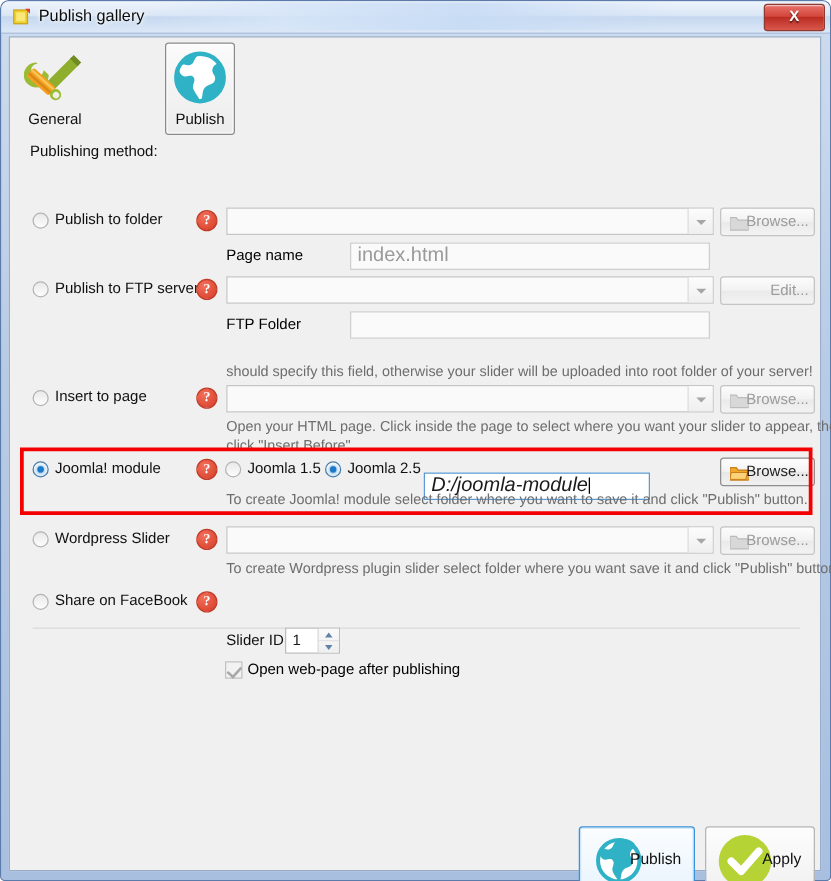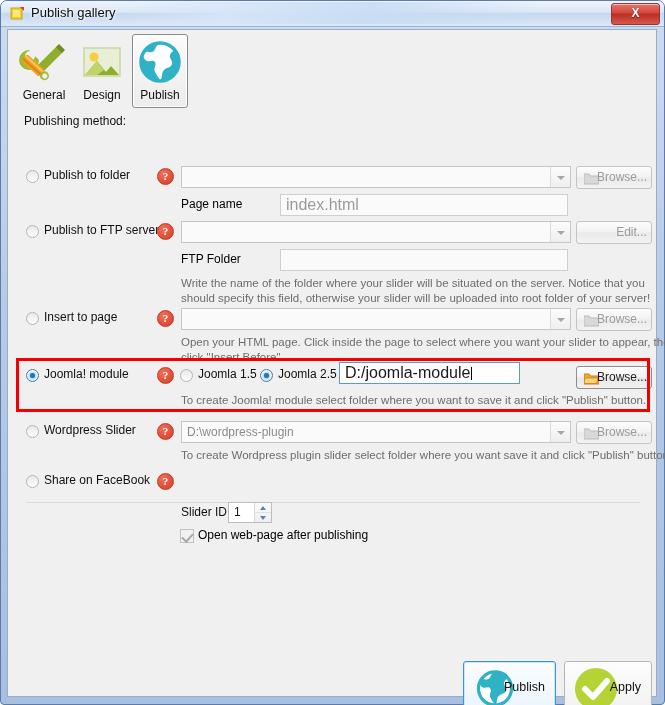--- a/index.html
+++ b/index.html
@@ -285,31 +285,20 @@
               <rect x="0" y="1.5" width="24" height="2" fill="#f8c55a"></rect>
               <rect x="0" y="5" width="24" height="2" fill="#d9871a"></rect>
               <rect x="23" y="0" width="9" height="9" rx="4.5" fill="#9cbb35"></rect>
               <circle cx="28" cy="4.5" r="2.6" fill="#eef1e4"></circle>
             </g>
           </svg>
         </span>
         <span class="tlabel">General</span>
       </div>
 
-      <div class="tab" id="tab-design">
-        <span class="ticon">
-          <svg width="50" height="47" viewBox="0 0 50 47">
-            <rect x="7" y="8" width="36" height="28" fill="#e9efd5" stroke="#c8d7a4" stroke-width="1.5"></rect>
-            <circle cx="17" cy="17" r="4.5" fill="#f5cf3d"></circle>
-            <path d="M8 35 L20 21 L29 32 L34 26 L42 35 Z" fill="#8fae2e"></path>
-            <path d="M8 35 L20 21 L27 30 L20 35 Z" fill="#c3d36a"></path>
-          </svg>
-        </span>
-        <span class="tlabel">Design</span>
-      </div>
 
       <div class="tab selected" id="tab-publish">
         <span class="ticon">
           <svg width="50" height="47" viewBox="0 0 50 47">
             <circle cx="25" cy="22" r="19" fill="#ffffff"></circle>
             <path d="M25 3 a19 19 0 0 1 0 38 a19 19 0 0 1 0 -38 z
                      M25 3 c-6 4 -4 8 -8 9 c-4 1 -5 -2 -8 1 c-2 2 0 7 3 8 c3 1 6 -2 8 1
                      c2 3 -2 6 0 10 c2 4 5 7 5 9 c3 -3 1 -8 4 -11 c3 -3 7 -2 8 -6
                      c1 -4 -3 -5 -2 -9 c1 -4 5 -3 4 -7 c-1 -3 -9 -6 -14 -5 z" fill="#2fb2c6"></path>
             <path d="M25 3 a19 19 0 0 1 0 38 a19 19 0 0 1 0 -38" fill="none" stroke="#2fb2c6" stroke-width="3.5"></path>
@@ -353,21 +342,20 @@
       </div>
       <div class="btn" style="left:568px;top:107px;width:76px;">
         <span class="blabel">Edit...</span>
       </div>
 
       <div class="row-label dim" style="left:173px;top:138px;">FTP Folder</div>
       <div class="tinput disabled" style="left:272px;top:135px;width:288px;">
         <span></span>
       </div>
 
-      <div class="hint" style="left:173px;top:162px;">Write the name of the folder where your slider will be situated on the server. Notice that you</div>
       <div class="hint" style="left:173px;top:177px;">should specify this field, otherwise your slider will be uploaded into root folder of your server!</div>
 
       <div class="radio" style="left:18px;top:198px;"></div>
       <div class="row-label" style="left:36px;top:196px;">Insert to page</div>
       <div class="help" style="left:149px;top:196px;"></div>
       <div class="combo" style="left:173px;top:194px;width:390px;">
         <span class="cval"></span>
         <span class="carrow"></span>
       </div>
       <div class="btn withicon" style="left:568px;top:194px;width:76px;">
@@ -383,39 +371,38 @@
 
       <div class="radio on" style="left:18px;top:255px;"></div>
       <div class="row-label" style="left:36px;top:253px;">Joomla! module</div>
       <div class="help" style="left:149px;top:253px;"></div>
 
       <div class="radio" style="left:172px;top:255px;"></div>
       <div class="row-label" style="left:190px;top:253px;">Joomla 1.5</div>
       <div class="radio on" style="left:252px;top:255px;"></div>
       <div class="row-label" style="left:270px;top:253px;">Joomla 2.5</div>
 
-      <div class="tinput active" style="left:331px;top:248px;width:181px;">
+      <div class="tinput active" style="left:331px;top:264px;width:181px;font-style:italic;">
         <span>D:/joomla-module</span><span class="caret"></span>
       </div>
       <div class="btn enabled withicon" style="left:568px;top:252px;width:76px;">
         <span class="folder-ico">
           <svg width="15" height="13" viewBox="0 0 15 13">
             <path d="M0 2 h5 l1.5 2 H15 v8 H0 Z" fill="#f0a72c" stroke="#c9801a" stroke-width="1"></path>
             <path d="M1 6 H14 L12.5 11.5 H0 Z" fill="#fbd27a" stroke="#c9801a" stroke-width="0.8"></path>
           </svg>
         </span>
         <span class="blabel">Browse...</span>
       </div>
       <div class="hint" style="left:173px;top:279px;">To create Joomla! module select folder where you want to save it and click "Publish" button.</div>
 
       <div class="radio" style="left:18px;top:311px;"></div>
       <div class="row-label" style="left:36px;top:309px;">Wordpress Slider</div>
       <div class="help" style="left:149px;top:309px;"></div>
       <div class="combo" style="left:173px;top:307px;width:390px;">
-        <span class="cval">D:\wordpress-plugin</span>
         <span class="carrow"></span>
       </div>
       <div class="btn withicon" style="left:568px;top:307px;width:76px;">
         <span class="folder-ico">
           <svg width="15" height="13" viewBox="0 0 15 13">
             <path d="M0 2 h5 l1.5 2 H15 v8 H0 Z" fill="#d8d8d8" stroke="#bcbcbc" stroke-width="1"></path>
           </svg>
         </span>
         <span class="blabel">Browse...</span>
       </div>

